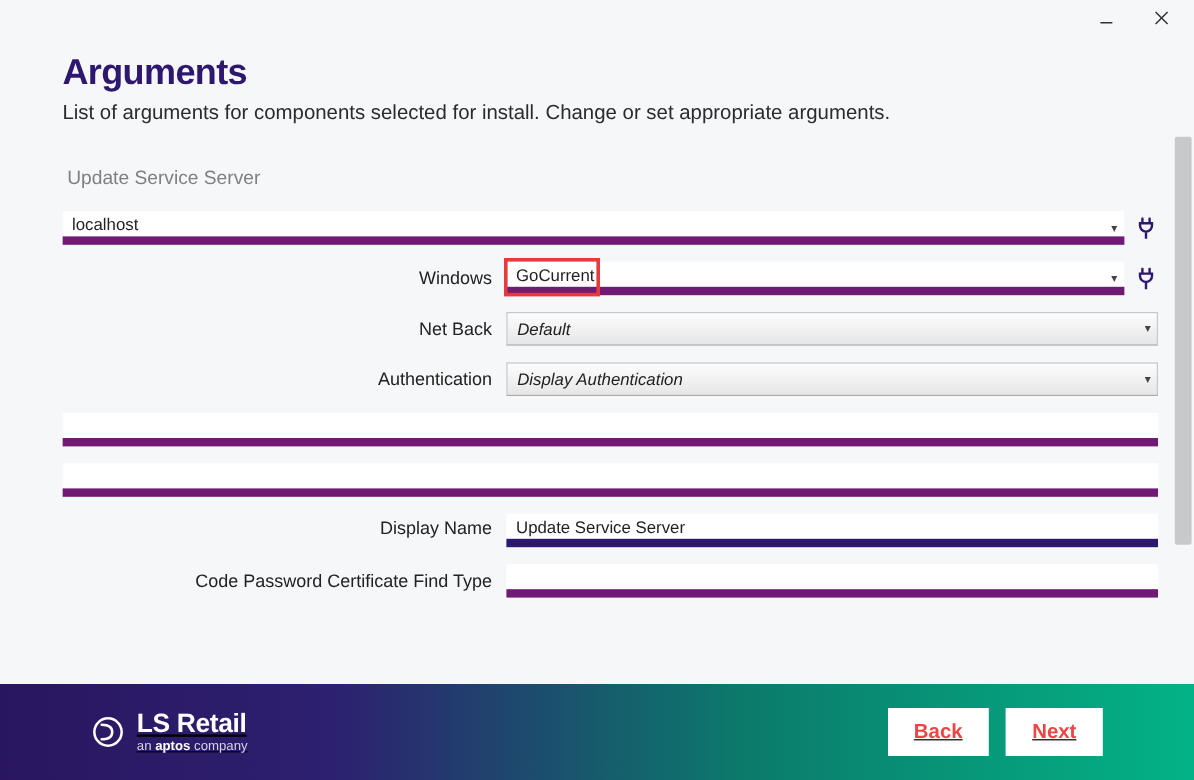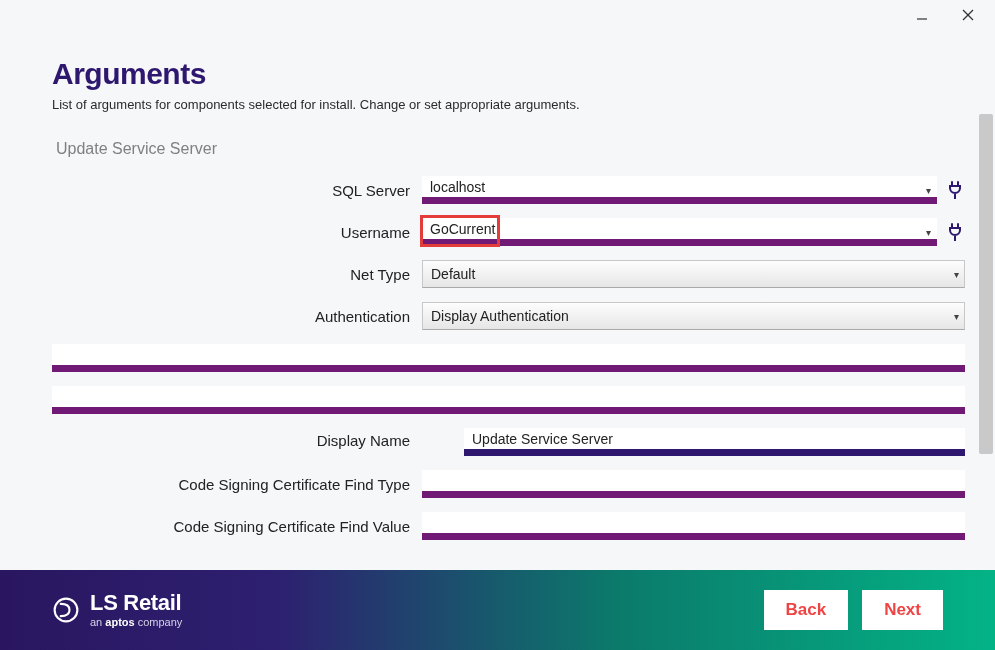--- a/index.html
+++ b/index.html
@@ -3,54 +3,55 @@
 <meta charset="utf-8">
 <style>
   * { box-sizing: border-box; margin: 0; padding: 0; }
   html, body { width: 995px; height: 650px; font-family: "Segoe UI", Arial, sans-serif; background: #f6f7f9; overflow: hidden; }
   .window { position: relative; width: 995px; height: 650px; background: #f6f7f9; }
 
   .titlebar { position: absolute; top: 0; right: 0; height: 30px; display: flex; align-items: center; gap: 28px; padding-right: 18px; }
   .tb-btn { width: 18px; height: 18px; display: flex; align-items: center; justify-content: center; cursor: pointer; }
 
   .header { position: absolute; top: 44px; left: 52px; right: 30px; }
-  .header h1 { color: #2e176e; font-size: 30px; font-weight: 700; letter-spacing: -0.5px; margin-top: 13px; }
-  .header p { color: #2b2b2b; font-size: 13px; margin-top: 6px; }
+  .header h1 { color: #2e176e; font-size: 30px; font-weight: 700; letter-spacing: -0.5px; }
+  .header p { color: #2b2b2b; font-size: 17px; margin-top: 6px; }
 
   .content { position: absolute; top: 130px; left: 52px; right: 30px; bottom: 80px; overflow: hidden; }
   .section-title { color: #808080; font-size: 16px; margin: 10px 0 18px 4px; }
 
   .form { display: flex; flex-direction: column; gap: 14px; }
   .row { display: flex; align-items: center; }
   .label { width: 370px; padding-right: 12px; text-align: right; color: #222; font-size: 15px; }
   .field-wrap { flex: 1; display: flex; align-items: center; gap: 8px; }
   .field { flex: 1; position: relative; }
   .input, .combo, .select {
     width: 100%; height: 28px; border: none; border-bottom: 7px solid #701a75;
     background: #fff; font-size: 14px; padding: 2px 8px; outline: none;
     font-family: inherit; color: #222;
   }
   .combo { padding-right: 22px; }
   .combo-caret { position: absolute; right: 6px; top: 50%; transform: translateY(-50%); pointer-events: none; color: #444; font-size: 10px; }
   .select {
     background: linear-gradient(to bottom, #fdfdfd, #e6e6e6);
     border: 1px solid #c8c8c8; border-bottom: 1px solid #aaa;
     padding-right: 36px;
+    font-style: italic;
   }
   .helper { font-size: 10.5px; color: #555; margin-top: 2px; }
   .highlight-box { position: absolute; inset: -4px; border: 3px solid #e43b3b; width: 80px; height: 32px; top: -3px; left: -2px; pointer-events: none; }
 
   .plug { width: 20px; height: 20px; display: flex; align-items: center; justify-content: center; cursor: pointer; }
 
   .scrollbar { position: absolute; top: 114px; right: 2px; width: 14px; bottom: 80px; background: transparent; }
   .scroll-thumb { position: absolute; top: 0; left: 0; right: 0; height: 340px; background: #c9c9c9; border-radius: 2px; }
 
   .footer { position: absolute; bottom: 0; left: 0; right: 0; height: 80px;
     background: linear-gradient(90deg, #2a1660 0%, #2d2070 28%, #0b7a6b 62%, #03b386 100%);
-    display: flex; align-items: center; justify-content: space-between; padding: 0 52px;
+    display: flex; align-items: center; justify-content: space-between; padding: 0 76px; text-decoration: underline;
   }
   .brand { display: flex; align-items: center; gap: 10px; color: #fff; }
   .brand-mark { width: 28px; height: 28px; }
   .brand-text { display: flex; flex-direction: column; line-height: 1; }
   .brand-name { font-size: 22px; font-weight: 700; letter-spacing: -0.3px; }
   .brand-sub { font-size: 11px; color: #d7d2ea; margin-top: 3px; }
   .brand-sub b { font-weight: 700; color: #fff; }
   .footer-buttons { display: flex; gap: 14px; }
   .btn { background: #fff; border: none; padding: 10px 22px; font-size: 17px; font-weight: 600; color: #ef4444; cursor: pointer; font-family: inherit; }
 </style>
@@ -77,52 +78,51 @@
     <h1>Arguments</h1>
     <p>List of arguments for components selected for install. Change or set appropriate arguments.</p>
   </div>
 
   <div class="content">
     <div class="section-title">Update Service Server</div>
 
     <div class="form">
 
       <div class="row">
-        <div class="label">SQL Server</div>
         <div class="field-wrap">
           <div class="field">
             <input class="combo" value="localhost" style="">
             <span class="combo-caret">▾</span>
           </div>
           <div class="plug">
             <svg width="16" height="18" viewBox="0 0 16 18">
                 <path d="M5 1v4M11 1v4M3 5h10v2a5 5 0 0 1-10 0V5zM8 12v6" fill="none" stroke="#2e176e" stroke-width="2" stroke-linecap="round"></path>
               </svg>
           </div>
         </div>
       </div>
 
       <div class="row">
-        <div class="label">Username</div>
+        <div class="label">Windows</div>
         <div class="field-wrap">
           <div class="field">
             <input class="combo" value="GoCurrent" style="">
             <span class="combo-caret">▾</span>
             <div class="highlight-box"></div>
           </div>
           <div class="plug">
             <svg width="16" height="18" viewBox="0 0 16 18">
                 <path d="M5 1v4M11 1v4M3 5h10v2a5 5 0 0 1-10 0V5zM8 12v6" fill="none" stroke="#2e176e" stroke-width="2" stroke-linecap="round"></path>
               </svg>
           </div>
         </div>
       </div>
 
       <div class="row">
-        <div class="label">Net Type</div>
+        <div class="label">Net Back</div>
         <div class="field-wrap">
           <div class="field">
             <div class="select" style="display:flex;align-items:center;">
               <span>Default</span>
             </div>
             <span class="combo-caret">▾</span>
           </div>
         </div>
       </div>
 
@@ -147,46 +147,38 @@
       </div>
 
       <div class="row">
         <div class="field-wrap">
           <div class="field">
             <input class="input" type="password" value="" style="">
           </div>
         </div>
       </div>
 
-      <div class="row" style="align-items:flex-start;gap:42px;">
+      <div class="row" style="align-items:flex-start;">
         <div class="label" style="padding-top:4px;">Display Name</div>
         <div class="field-wrap">
           <div class="field">
             <input class="input" style="border-bottom-color: rgb(46, 23, 110);" value="Update Service Server">
           </div>
         </div>
       </div>
 
       <div class="row">
-        <div class="label">Code Signing Certificate Find Type</div>
+        <div class="label">Code Password Certificate Find Type</div>
         <div class="field-wrap">
           <div class="field">
             <input class="input" value="" style="">
           </div>
         </div>
       </div>
 
-      <div class="row">
-        <div class="label">Code Signing Certificate Find Value</div>
-        <div class="field-wrap">
-          <div class="field">
-            <input class="input" value="" style="">
-          </div>
-        </div>
-      </div>
 
     </div>
   </div>
 
   <div class="scrollbar">
     <div class="scroll-thumb"></div>
   </div>
 
   <div class="footer">
     <div class="brand">

